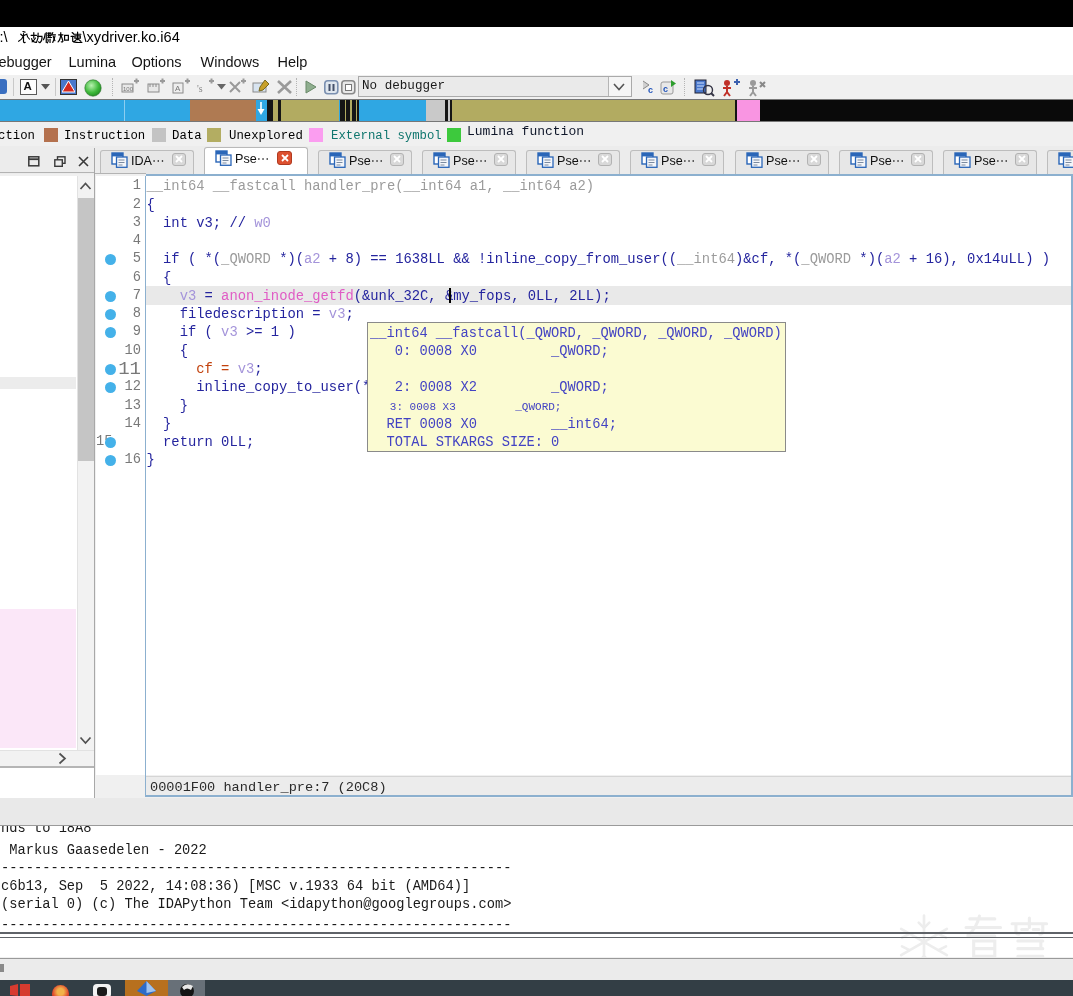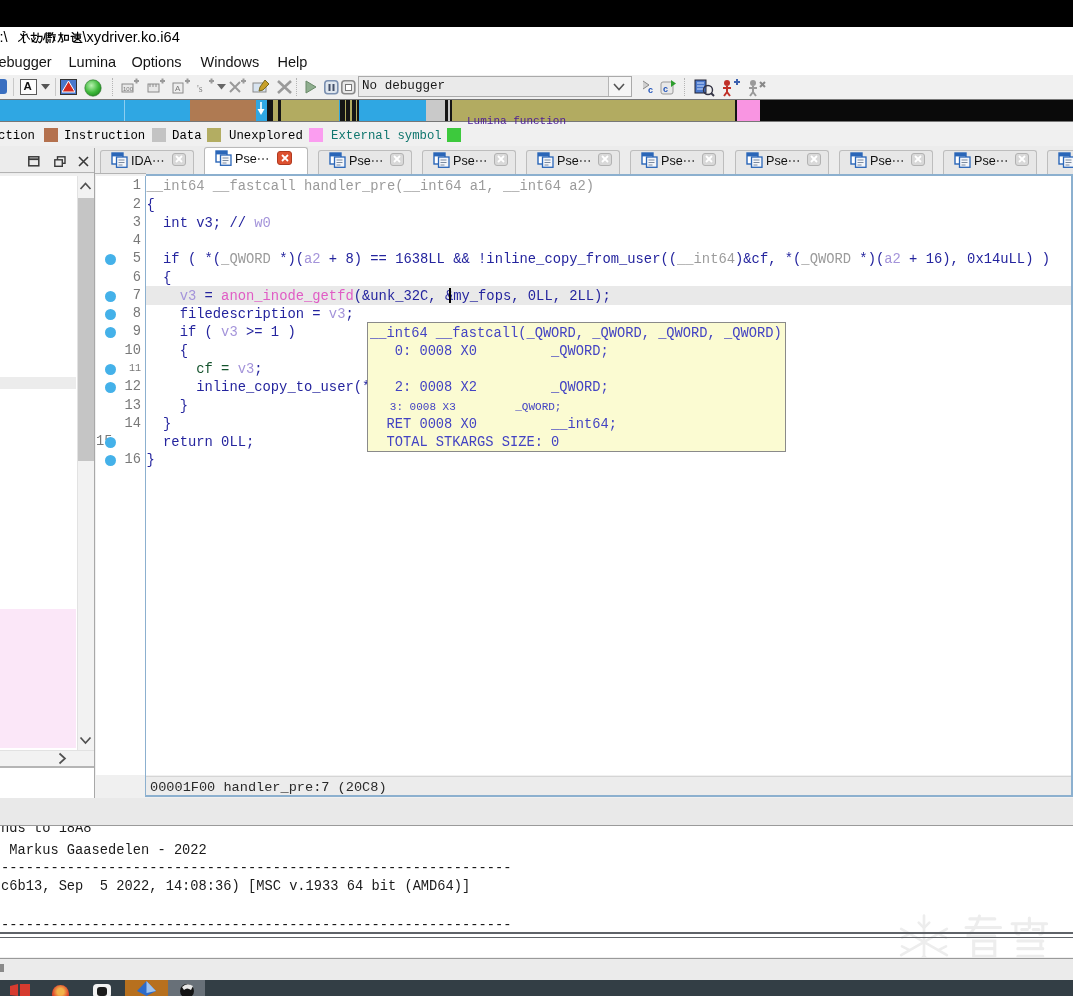--- a/index.html
+++ b/index.html
@@ -203,21 +203,21 @@
 <div class="ab mono" style="left:-2px;top:128.5px;font-size:12.3px;color:#000">ction</div>
 <div class="ab" style="left:43.5px;top:127.5px;width:14px;height:14px;background:#b4714e"></div>
 <div class="ab mono" style="left:64px;top:128.5px;font-size:12.3px;color:#000">Instruction</div>
 <div class="ab" style="left:151.5px;top:127.5px;width:14px;height:14px;background:#c3c3c3"></div>
 <div class="ab mono" style="left:172px;top:128.5px;font-size:12.3px;color:#000">Data</div>
 <div class="ab" style="left:207px;top:127.5px;width:14px;height:14px;background:#b3ad62"></div>
 <div class="ab mono" style="left:229px;top:128.5px;font-size:12.3px;color:#000">Unexplored</div>
 <div class="ab" style="left:309px;top:127.5px;width:14px;height:14px;background:#fb9df0"></div>
 <div class="ab mono" style="left:331px;top:128.5px;font-size:12.3px;color:#0f766e">External symbol</div>
 <div class="ab" style="left:447px;top:127.5px;width:14px;height:14px;background:#3dc93d"></div>
-<div class="ab mono" style="left:467px;top:115px;font-size:11px;color:#4c1d95">Lumina function</div>
+<div class="ab mono" style="left:467px;top:124px;font-size:13px;color:#0f172a">Lumina function</div>
 <div class="ab" style="left:0;top:146px;width:1073px;height:28px;background:#ececec"></div>
 <div class="ab" style="left:0;top:148px;width:94px;height:25px;background:#ececec;border-bottom:1px solid #b3b3b3"></div>
 <svg class="ab" style="left:28px;top:156px" width="12" height="11">
       <rect x="0.8" y="0.8" width="10" height="9" fill="none" stroke="#3a3a3a" stroke-width="1.5"></rect>
       <path d="M0.8 3.2 h10" stroke="#3a3a3a" stroke-width="1.8"></path>
     </svg>
 <svg class="ab" style="left:54px;top:156px" width="12" height="11">
       <rect x="3.5" y="0.8" width="7.5" height="6.5" fill="none" stroke="#3a3a3a" stroke-width="1.4"></rect>
       <rect x="0.8" y="3.8" width="7.5" height="6.5" fill="#ececec" stroke="#3a3a3a" stroke-width="1.4"></rect>
     </svg>
@@ -370,40 +370,40 @@
 <div class="ab mono" style="left:96px;top:250.38px;width:45px;text-align:right;font-size:13.73px;line-height:18.27px;color:#787878">5</div>
 <div class="ab" style="left:105px;top:254.015px;width:11px;height:11px;border-radius:50%;background:#44b1e9"></div>
 <div class="ab mono" style="left:96px;top:268.65px;width:45px;text-align:right;font-size:13.73px;line-height:18.27px;color:#787878">6</div>
 <div class="ab mono" style="left:96px;top:286.92px;width:45px;text-align:right;font-size:13.73px;line-height:18.27px;color:#787878">7</div>
 <div class="ab" style="left:105px;top:290.555px;width:11px;height:11px;border-radius:50%;background:#44b1e9"></div>
 <div class="ab mono" style="left:96px;top:305.19px;width:45px;text-align:right;font-size:13.73px;line-height:18.27px;color:#787878">8</div>
 <div class="ab" style="left:105px;top:308.825px;width:11px;height:11px;border-radius:50%;background:#44b1e9"></div>
 <div class="ab mono" style="left:96px;top:323.46px;width:45px;text-align:right;font-size:13.73px;line-height:18.27px;color:#787878">9</div>
 <div class="ab" style="left:105px;top:327.095px;width:11px;height:11px;border-radius:50%;background:#44b1e9"></div>
 <div class="ab mono" style="left:96px;top:341.73px;width:45px;text-align:right;font-size:13.73px;line-height:18.27px;color:#787878">10</div>
-<div class="ab mono" style="left:96px;top:360px;width:45px;text-align:right;font-size:10px;line-height:18.27px;color:#787878">11</div>
+<div class="ab mono" style="left:96px;top:360px;width:45px;text-align:right;font-size:19px;line-height:18.27px;color:#787878">11</div>
 <div class="ab" style="left:105px;top:363.635px;width:11px;height:11px;border-radius:50%;background:#44b1e9"></div>
 <div class="ab mono" style="left:96px;top:378.27px;width:45px;text-align:right;font-size:13.73px;line-height:18.27px;color:#787878">12</div>
 <div class="ab" style="left:105px;top:381.905px;width:11px;height:11px;border-radius:50%;background:#44b1e9"></div>
 <div class="ab mono" style="left:96px;top:396.54px;width:45px;text-align:right;font-size:13.73px;line-height:18.27px;color:#787878">13</div>
 <div class="ab mono" style="left:96px;top:414.81px;width:45px;text-align:right;font-size:13.73px;line-height:18.27px;color:#787878">14</div>
 <div class="ab mono" style="left:96px;top:433.08px;width:45px;text-align:left;font-size:13.73px;line-height:18.27px;color:#787878">15</div>
 <div class="ab" style="left:105px;top:436.715px;width:11px;height:11px;border-radius:50%;background:#44b1e9"></div>
 <div class="ab mono" style="left:96px;top:451.35px;width:45px;text-align:right;font-size:13.73px;line-height:18.27px;color:#787878">16</div>
 <div class="ab" style="left:105px;top:454.985px;width:11px;height:11px;border-radius:50%;background:#44b1e9"></div>
 <div class="ab cl" style="left:146.5px;top:177.3px"><span style="color:#9b9b9b">__int64 __fastcall handler_pre(__int64 a1, __int64 a2)</span></div>
 <div class="ab cl" style="left:146.5px;top:195.57px"><span style="color:#24249e">{</span></div>
 <div class="ab cl" style="left:146.5px;top:213.84px"><span style="color:#24249e">  int v3; // </span><span style="color:#a494da">w0</span></div>
 <div class="ab cl" style="left:146.5px;top:250.38px"><span style="color:#24249e">  if ( *(</span><span style="color:#9b9b9b">_QWORD</span><span style="color:#24249e"> *)(</span><span style="color:#a494da">a2</span><span style="color:#24249e"> + 8) == 1638LL &amp;&amp; !inline_copy_from_user((</span><span style="color:#9b9b9b">__int64</span><span style="color:#24249e">)&amp;cf, *(</span><span style="color:#9b9b9b">_QWORD</span><span style="color:#24249e"> *)(</span><span style="color:#a494da">a2</span><span style="color:#24249e"> + 16), 0x14uLL) )</span></div>
 <div class="ab cl" style="left:146.5px;top:268.65px"><span style="color:#24249e">  {</span></div>
 <div class="ab cl" style="left:146.5px;top:286.92px"><span style="color:#24249e">    </span><span style="color:#a494da">v3</span><span style="color:#24249e"> = </span><span style="color:#e05cc5">anon_inode_getfd</span><span style="color:#24249e">(&amp;unk_32C, &amp;my_fops, 0LL, 2LL);</span></div>
 <div class="ab cl" style="left:146.5px;top:305.19px"><span style="color:#24249e">    filedescription = </span><span style="color:#a494da">v3</span><span style="color:#24249e">;</span></div>
 <div class="ab cl" style="left:146.5px;top:323.46px"><span style="color:#24249e">    if ( </span><span style="color:#a494da">v3</span><span style="color:#24249e"> &gt;= 1 )</span></div>
 <div class="ab cl" style="left:146.5px;top:341.73px"><span style="color:#24249e">    {</span></div>
-<div class="ab cl" style="left:146.5px;top:360px"><span style="color:#14532d">      cf = </span><span style="color:#a494da">v3</span><span style="color:#24249e">;</span></div>
+<div class="ab cl" style="left:146.5px;top:360px"><span style="color:#c2410c">      cf = </span><span style="color:#a494da">v3</span><span style="color:#24249e">;</span></div>
 <div class="ab cl" style="left:146.5px;top:378.27px"><span style="color:#24249e">      inline_copy_to_user(*(</span><span style="color:#9b9b9b">_QWORD</span><span style="color:#24249e"> *)(</span></div>
 <div class="ab cl" style="left:146.5px;top:396.54px"><span style="color:#24249e">    }</span></div>
 <div class="ab cl" style="left:146.5px;top:414.81px"><span style="color:#24249e">  }</span></div>
 <div class="ab cl" style="left:146.5px;top:433.08px"><span style="color:#24249e">  return 0LL;</span></div>
 <div class="ab cl" style="left:146.5px;top:451.35px"><span style="color:#24249e">}</span></div>
 <div class="ab" style="left:449.2px;top:287.92px;width:1.4px;height:15px;background:#000"></div>
 <div class="ab" style="left:367px;top:322px;width:419px;height:130px;background:#fbfbd2;border:1px solid #8a8a8a"></div>
 <div class="ab mono" style="left:370px;top:324.5px;font-size:13.73px;line-height:18.3px;color:#4343c3">__int64 __fastcall(_QWORD, _QWORD, _QWORD, _QWORD)</div>
 <div class="ab mono" style="left:370px;top:342.8px;font-size:13.73px;line-height:18.3px;color:#4343c3">   0: 0008 X0         _QWORD;</div>
 <div class="ab mono" style="left:370px;top:379.4px;font-size:13.73px;line-height:18.3px;color:#4343c3">   2: 0008 X2         _QWORD;</div>
@@ -414,20 +414,21 @@
 <div class="ab mono" style="left:150px;top:779.5px;font-size:13.6px;color:#2a2a2a">00001F00 handler_pre:7 (20C8)</div>
 <div class="ab" style="left:146px;top:795px;width:927px;height:2.4px;background:#8cb0cf"></div>
 <div class="ab" style="left:1071px;top:176px;width:2px;height:621px;background:#8cb0cf"></div>
 <div class="ab" style="left:0;top:797.5px;width:1073px;height:27.5px;background:#e9e9e9"></div>
 <div class="ab" style="left:0;top:824.5px;width:1073px;height:1.4px;background:#9a9a9a"></div>
 <div class="ab" style="left:0;top:826px;width:1073px;height:131px;background:#fff;overflow:hidden">
 <div class="ab mono" style="left:1px;top:-6.5px;font-size:13.73px;line-height:18.3px;color:#1a1a1a">nds to 18A8</div>
 <div class="ab mono" style="left:1px;top:16px;font-size:13.73px;line-height:18.3px;color:#1a1a1a"> Markus Gaasedelen - 2022</div>
 <div class="ab mono" style="left:1px;top:34px;font-size:13.73px;line-height:18.3px;color:#1a1a1a">--------------------------------------------------------------</div>
 <div class="ab mono" style="left:1px;top:52px;font-size:13.73px;line-height:18.3px;color:#1a1a1a">c6b13, Sep  5 2022, 14:08:36) [MSC v.1933 64 bit (AMD64)]</div>
+<div class="ab mono" style="left:1px;top:70px;font-size:13.73px;line-height:18.3px;color:#1a1a1a">(serial 0) (c) The IDAPython Team &lt;idapython@googlegroups.com&gt;</div>
 <div class="ab mono" style="left:1px;top:91px;font-size:13.73px;line-height:18.3px;color:#1a1a1a">--------------------------------------------------------------</div>
 </div>
 <svg class="ab" style="left:886px;top:900px" width="180" height="80" viewBox="0 0 180 80">
 <g stroke="#ededed" stroke-width="3" fill="none" stroke-linecap="round">
 <g transform="translate(38,42) scale(0.88)">
 <path d="M0 -30 V30 M-26 -15 L26 15 M-26 15 L26 -15"></path>
 <path d="M-6 -22 L0 -16 L6 -22 M-6 22 L0 16 L6 22"></path>
 <path d="M-25 -5 L-17 -9 M-25 5 L-17 9 M25 -5 L17 -9 M25 5 L17 9"></path>
 </g>
 <g stroke-width="3.2" transform="translate(80,16) scale(0.96)">

